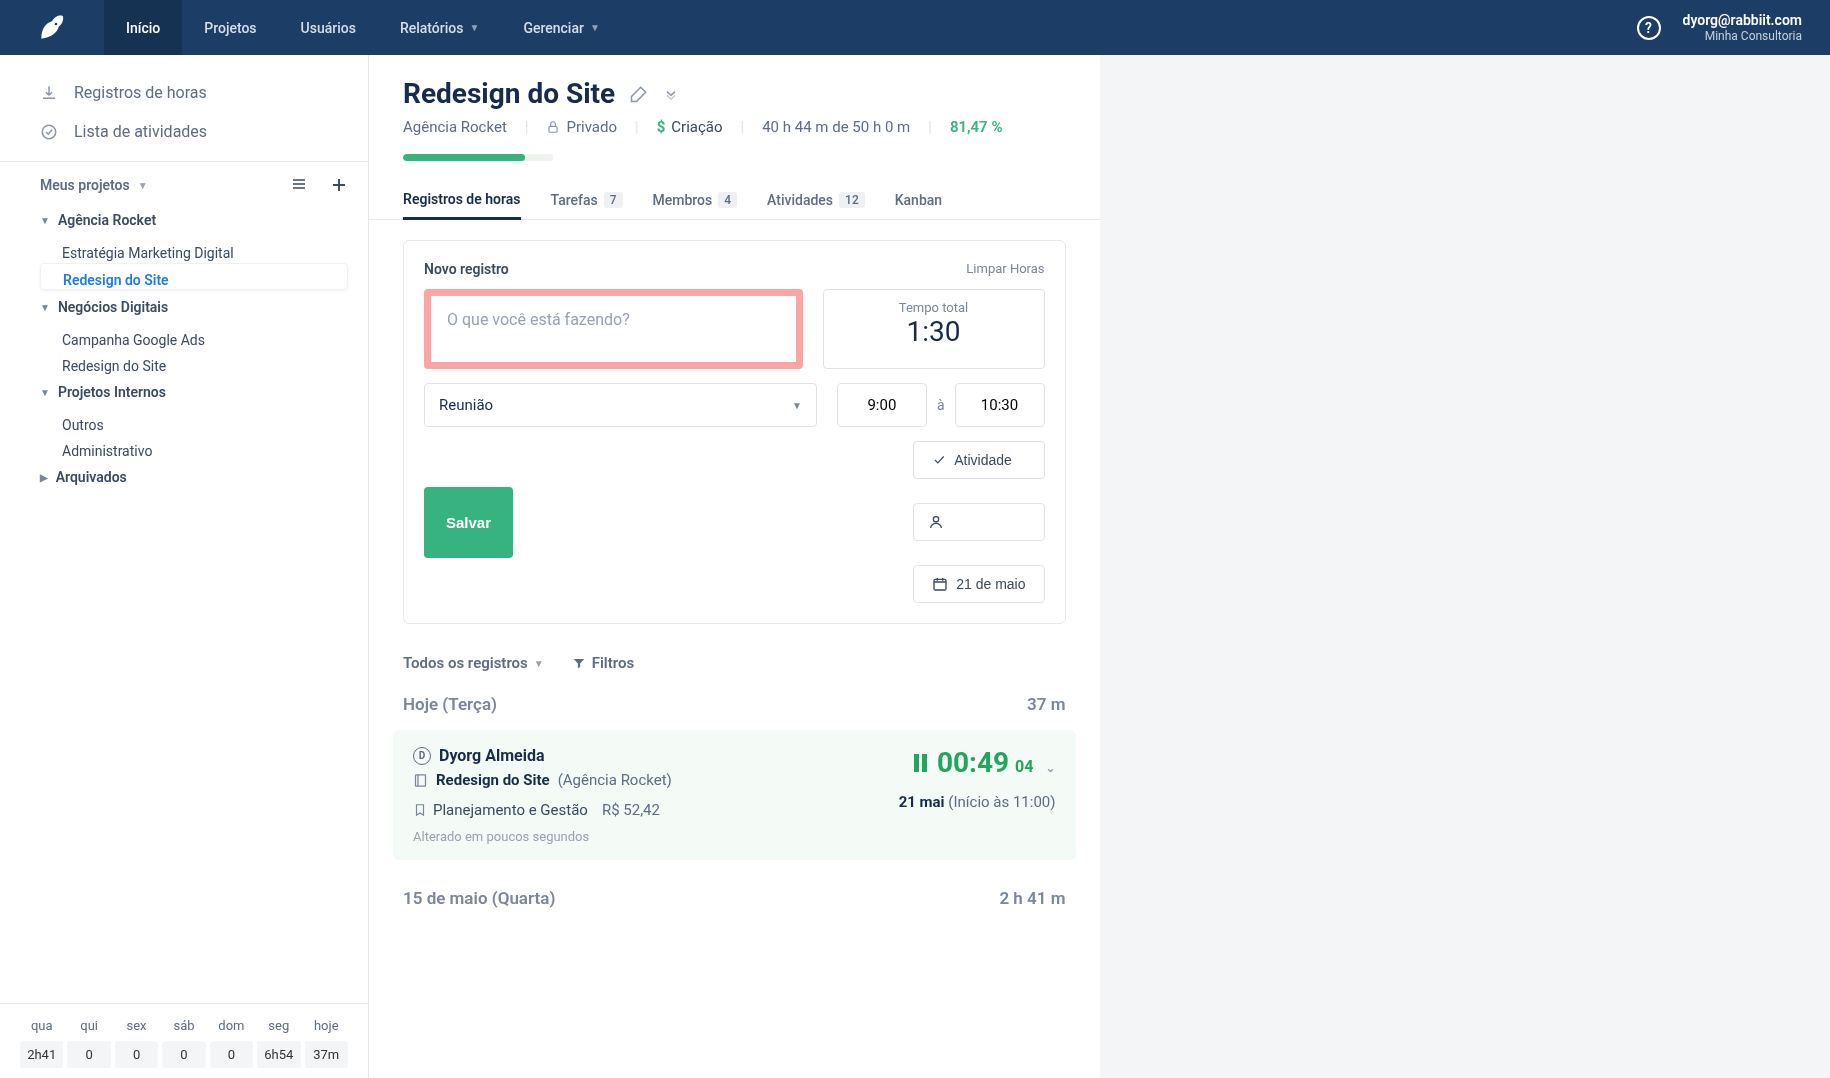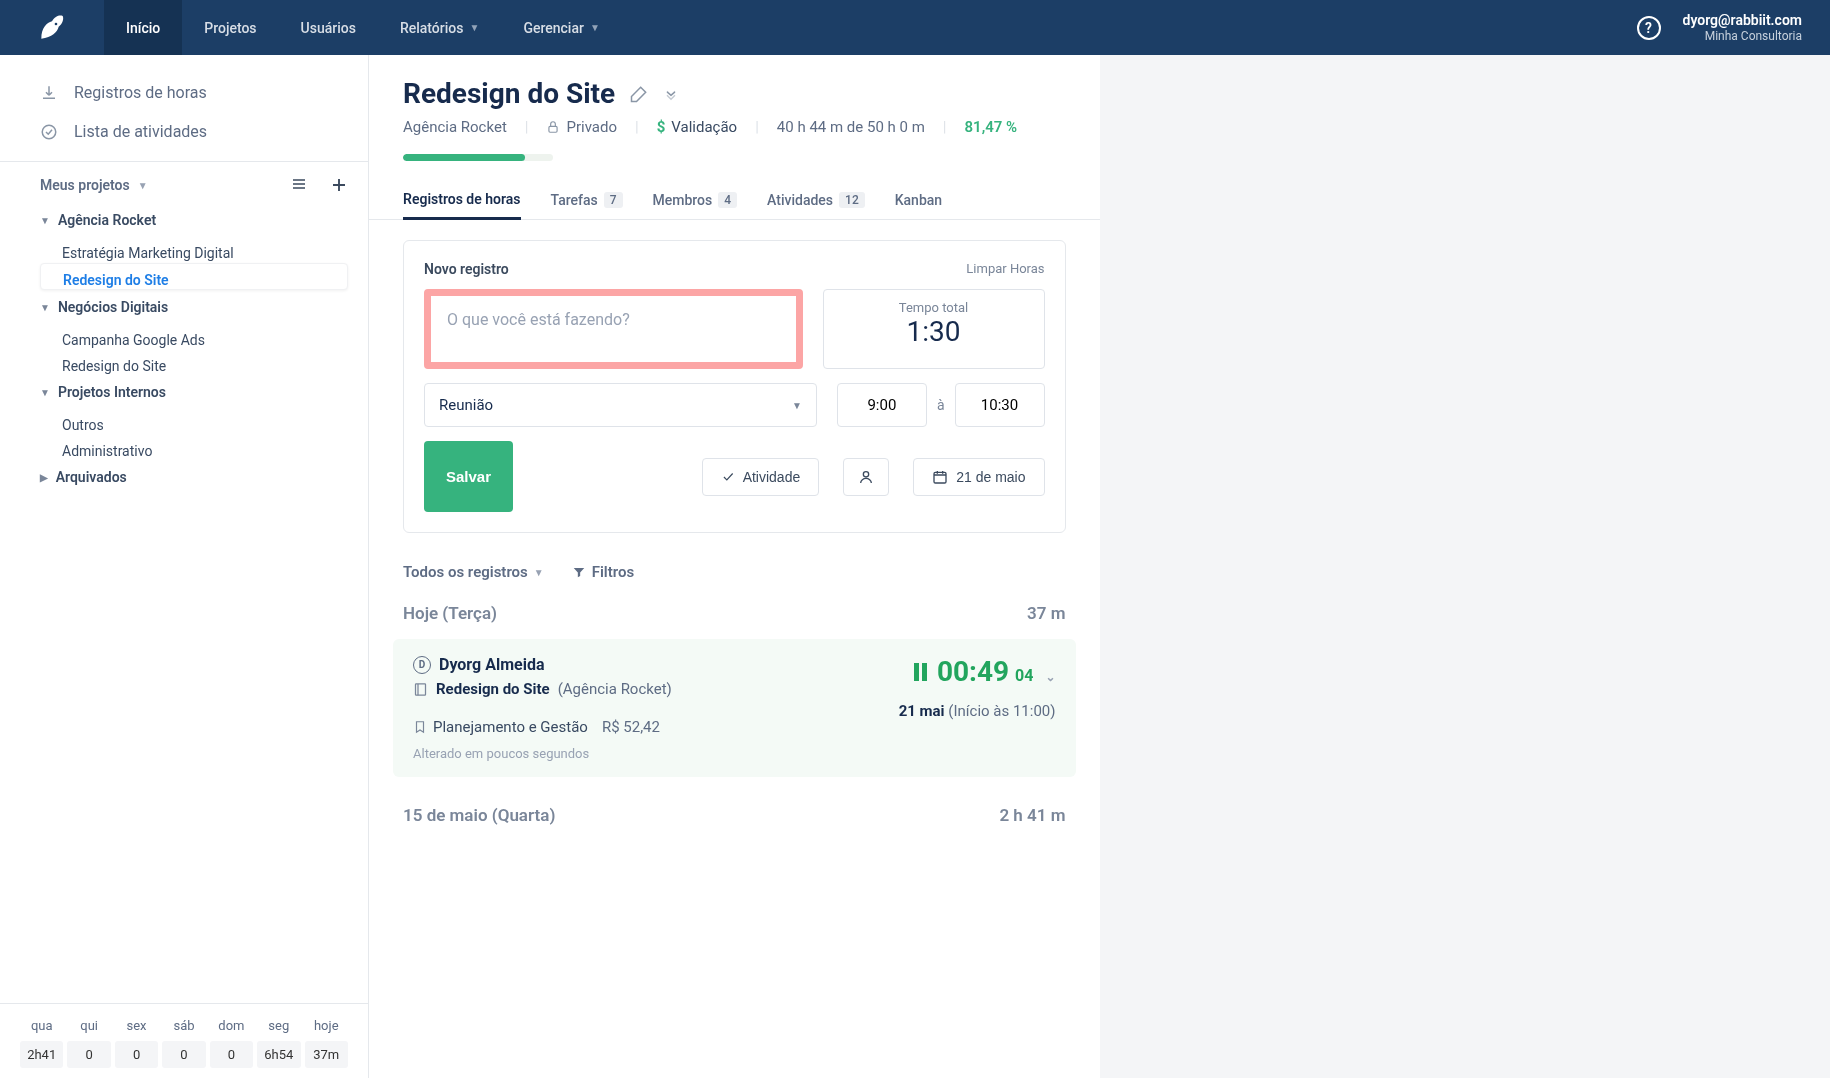--- a/index.html
+++ b/index.html
@@ -72,38 +72,38 @@
 .desc-input::placeholder { color: #98a2b3; }
 .time-box { width: 222px; border: 1px solid #dfe3e9; border-radius: 4px; text-align: center; padding: 10px; }
 .time-label { font-size: 13px; color: #7a8699; }
 .time-val { font-size: 28px; font-weight: 400; color: #172b4d; }
 .select-inp { flex: 1; border: 1px solid #dfe3e9; border-radius: 4px; padding: 12px 14px; font-size: 15px; display: flex; justify-content: space-between; align-items: center; cursor: pointer; }
 .time-inputs { display: flex; align-items: center; gap: 10px; }
 .time-inp { width: 90px; border: 1px solid #dfe3e9; border-radius: 4px; padding: 12px; text-align: center; font-size: 15px; font-family: inherit; }
 .to-lbl { color: #7a8699; }
 .card-foot { display: flex; align-items: center; gap: 10px; }
 .btn-save { background: #36b37e; color: #fff; border: none; padding: 27px 22px; border-radius: 4px; font-weight: 600; font-size: 15px; cursor: pointer; }
-.foot-right { margin-left: auto; display: flex; gap: 24px; }
+.foot-right { margin-left: auto; display: flex; gap: 24px; flex-direction: column; }
 .btn-out { border: 1px solid #dfe3e9; background: #fff; padding: 10px 18px; border-radius: 4px; cursor: pointer; display: flex; align-items: center; gap: 8px; color: #3b4a5e; font-size: 14px; }
 .btn-out.icon-only { padding: 10px 14px; }
 
 
 .filter-bar { padding: 10px 34px; display: flex; gap: 28px; color: #5e6c84; font-weight: 600; font-size: 15px; }
 .filter-item { display: flex; align-items: center; gap: 6px; cursor: pointer; }
 
 
 .day-head { padding: 12px 34px; display: flex; justify-content: space-between; color: #7a8699; font-size: 17px; font-weight: 600; }
 .entry-card { margin: 4px 24px 16px 24px; border-radius: 6px; background: #f4faf6; padding: 16px 20px; display: flex; }
 .entry-left { flex: 1; }
 .entry-user { font-weight: 700; color: #172b4d; display: flex; align-items: center; gap: 8px; font-size: 16px; }
 .badge-d { width: 18px; height: 18px; border: 1.5px solid #5e6c84; border-radius: 50%; display: inline-flex; align-items: center; justify-content: center; font-size: 10px; color: #5e6c84; font-weight: 700; }
 .entry-proj { margin-top: 6px; display: flex; align-items: center; gap: 8px; font-size: 15px; }
 .entry-proj .pname { font-weight: 700; }
 .entry-proj .pgrp { color: #5e6c84; }
-.entry-task { margin-top: 20px; display: flex; align-items: center; gap: 14px; font-size: 15px; color: #394a62; }
+.entry-task { margin-top: 12px; display: flex; align-items: center; gap: 14px; font-size: 15px; color: #394a62; }
 .entry-desc { margin-top: 12px; font-size: 16px; color: #172b4d; line-height: 1.7; }
 .entry-meta { margin-top: 10px; font-size: 13px; color: #98a2b3; }
 .entry-right { text-align: right; }
 .timer-row { display: flex; align-items: baseline; gap: 6px; justify-content: flex-end; color: #22a55e; font-weight: 700; }
 .timer-big { font-size: 28px; }
 .timer-sm { font-size: 16px; }
 .pause-ic { display: inline-flex; gap: 3px; margin-right: 4px; }
 .pause-ic span { width: 5px; height: 18px; background: #22a55e; }
 .entry-start { margin-top: 14px; font-size: 15px; color: #5e6c84; }
 .entry-start b { color: #172b4d; font-weight: 700; }
@@ -254,21 +254,21 @@
         <span class="meta-sep">|</span>
         <span style="color:#8a96a6">
             <svg width="14" height="14" viewBox="0 0 24 24" fill="none" stroke="currentColor" stroke-width="2">
               <rect x="5" y="11" width="14" height="10" rx="2"></rect>
               <path d="M8 11V7a4 4 0 018 0v4"></path>
             </svg>
           </span>
         <span style="margin-left:-12px">Privado</span>
         <span class="meta-sep">|</span>
         <span class="dollar">$</span>
-        <span style="margin-left:-12px;color:#394a62">Validação</span>
+        <span style="margin-left:-12px;color:#394a62">Criação</span>
         <span class="meta-sep">|</span>
         <span>40 h 44 m de 50 h 0 m</span>
         <span class="meta-sep">|</span>
         <span class="percent">81,47 %</span>
         <div class="prog-bar">
             <div class="prog-fill" style="width:81.47%"></div>
           </div>
       </div>
     </div>
 

